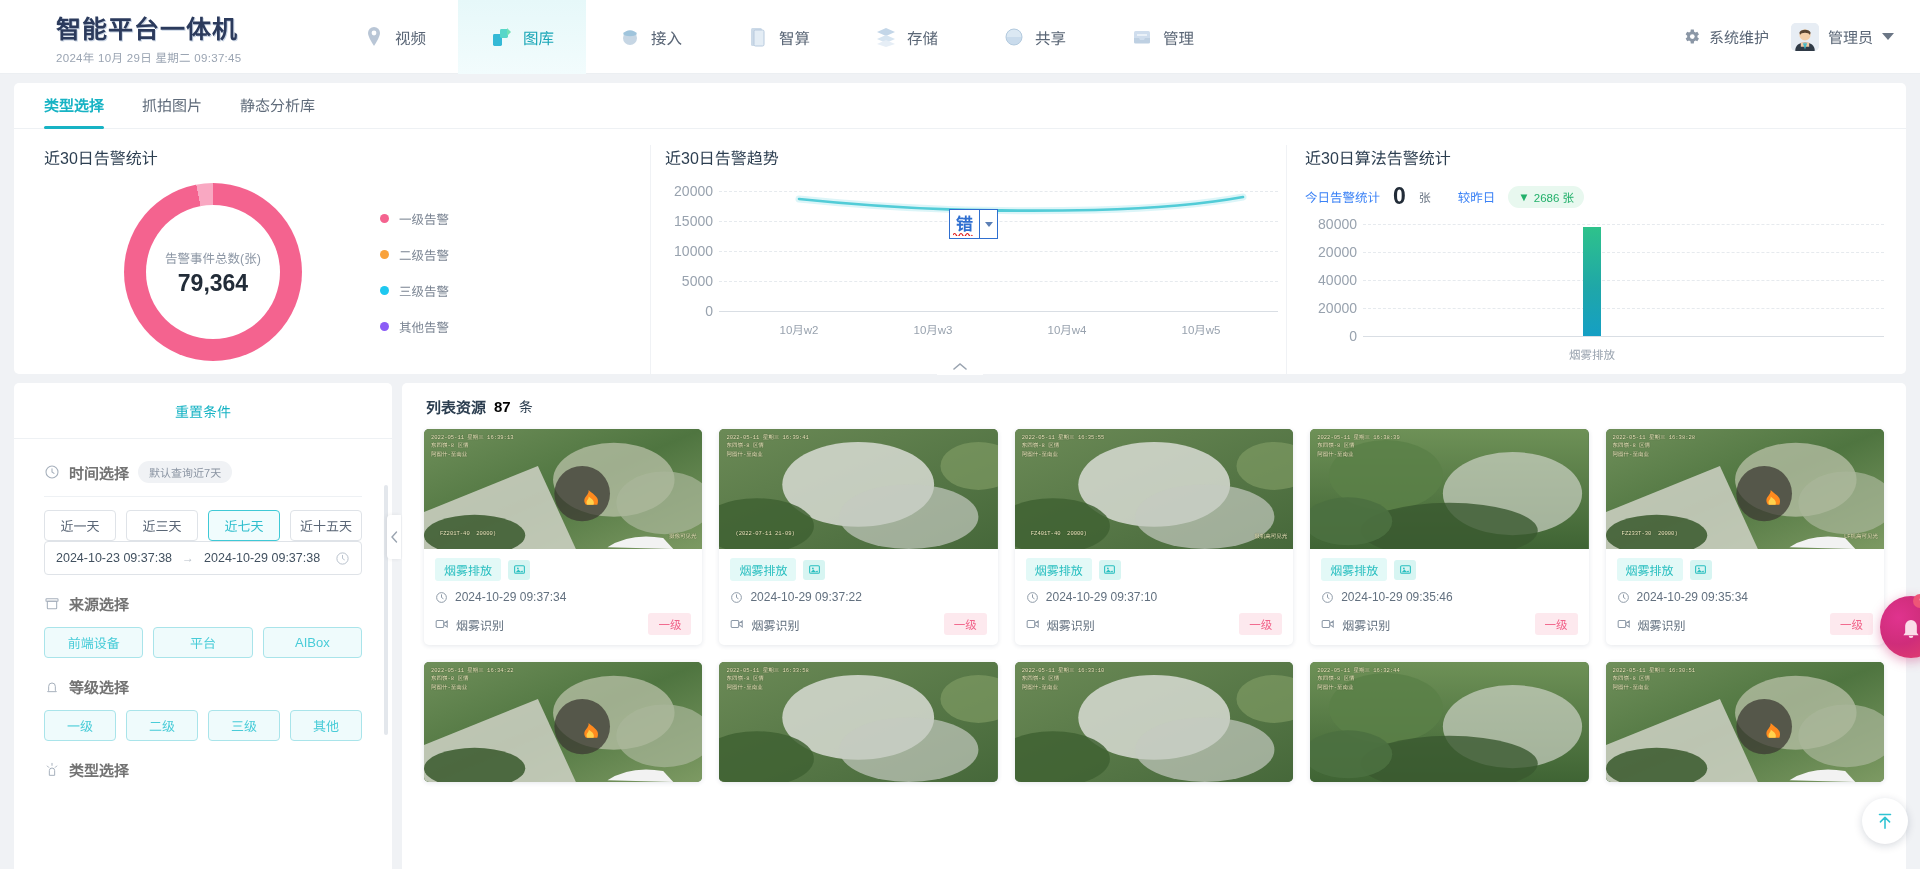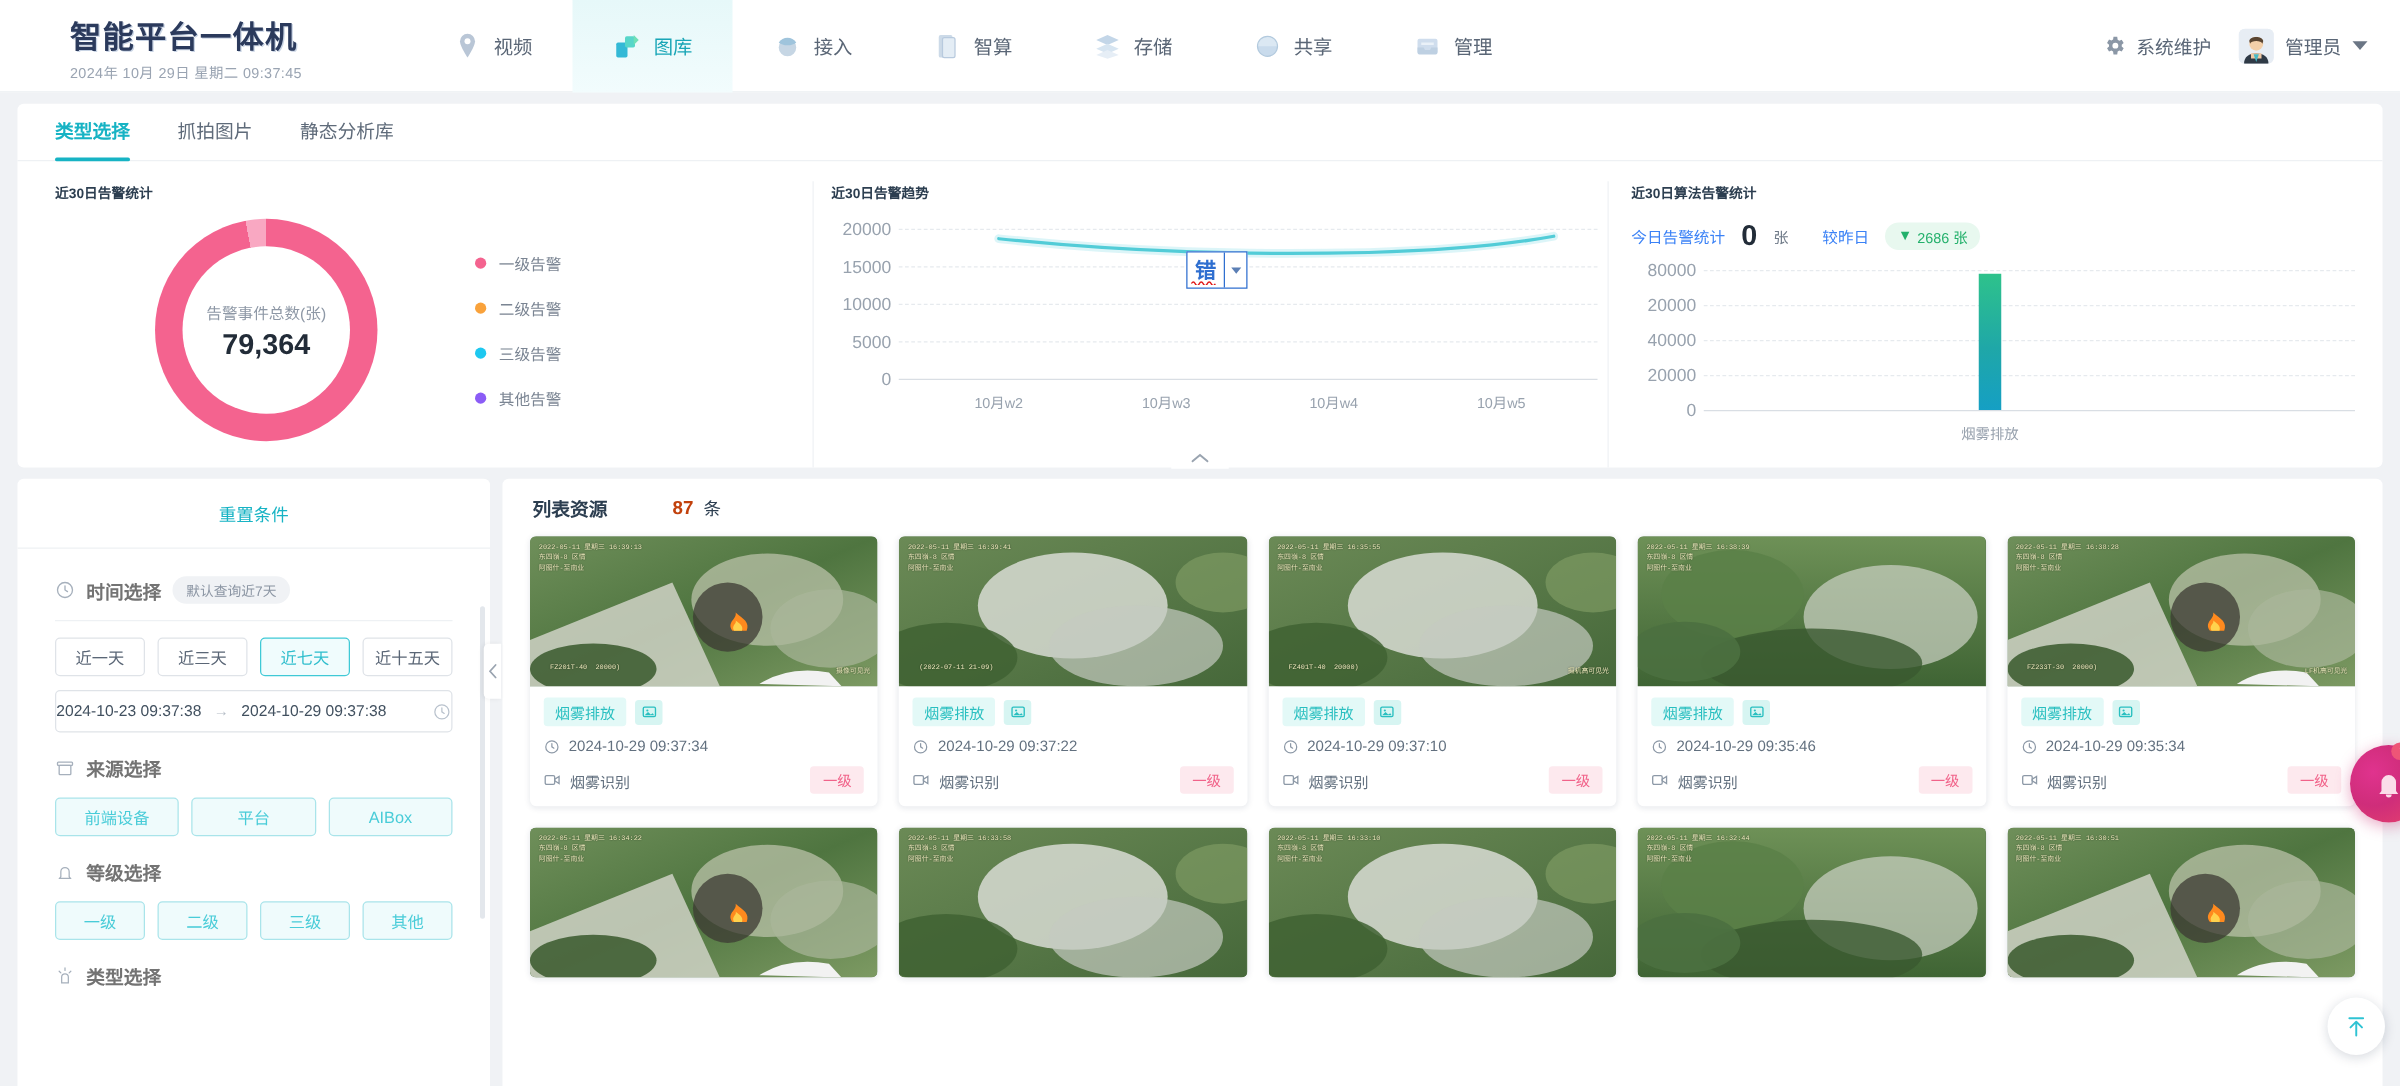--- a/index.html
+++ b/index.html
@@ -81,21 +81,21 @@
     content:""; position:absolute; left:0; right:0; bottom:0; height:3px; background:#17b3c4; border-radius:2px;
   }
 
   
   .stats {
     position: relative;
     display:flex; height: 245px;
     padding: 16px 0 0 0;
   }
   .stat-panel { position:relative; }
-  .panel-title { font-size:11px; color:#2c3e50; font-weight:700; }
+  .panel-title { font-size:16px; color:#2c3e50; font-weight:400; }
   .stat-donut { width: 636px; padding-left: 30px; }
   .stat-trend { width: 636px; padding-left: 14px; border-left:1px solid #f0f2f5;}
   .stat-bar   { flex:1; padding-left: 18px; border-left:1px solid #f0f2f5;}
 
   .donut-wrap { display:flex; align-items:center; }
   .donut {
     position:relative; width: 178px; height:178px; margin: 14px 0 0 80px;
     border-radius:50%;
     background: conic-gradient(#f4638f 0 97%, #f9a8c2 97% 100%);
     display:flex; align-items:center; justify-content:center;
@@ -169,40 +169,40 @@
   .fdiv { height:1px; background:#eef1f4; margin: 13px 0 13px 0;}
   .chip-row { display:flex; gap:10px; }
   .chip {
     flex:1; height:31px; border:1px solid #dfe3e8; border-radius:4px;
     display:flex; align-items:center; justify-content:center;
     font-size:13px; color:#5a6676; cursor:pointer; background:#fff;
   }
   .chip.active { border-color:#3fc9d6; color:#2fbecd; background:#f0fcfd;}
   .chip.soft { border-color:#a9e4ea; color:#49ccd8; background:#effbfc;}
   .date-row {
-    margin-top:11px; height:34px; border:1px solid #dfe3e8; border-radius:4px;
-    display:flex; align-items:center; padding: 0 0; gap:10px;
+    height:34px; border:1px solid #dfe3e8; border-radius:4px;
+    display:flex; align-items:center; padding: 0 11px; gap:10px;
   }
   .date-val { font-size:12.5px; color:#41505f;}
   .date-sep { color:#b6bec7; font-size:12px;}
   .fscrollbar {
     position:absolute; right:4px; top:46px; width:4px; height:250px;
     background:#e3e7ec; border-radius:2px;
   }
   .collapse-left {
     position:absolute; right:-9px; top:132px; width:14px; height:44px;
     background:#fff; border-radius:4px 0 0 4px; z-index:6;
     display:flex; align-items:center; justify-content:center; cursor:pointer;
     box-shadow: -1px 0 4px rgba(0,0,0,.07);
   }
 
   .listpanel { flex:1; background:#fff; border-radius:5px; margin-left:10px; position:relative; overflow:hidden;}
   .list-head { height:46px; display:flex; align-items:center; padding-left:24px; gap:8px;}
   .list-head-title { font-size:15px; color:#2c3e50; font-weight:700;}
-  .list-head-count { font-size:15px; color:#c2410c; font-weight:700;margin-left:44px;}
+  .list-head-count { font-size:15px; color:#000000; font-weight:700;}
   .list-head-unit { font-size:14px; color:#2c3e50;}
 
   .grid {
     display:grid; grid-template-columns: repeat(5, 1fr); gap: 17px;
     padding: 0 22px;
   }
   .card { border-radius:5px; background:#fff; box-shadow:0 1px 5px rgba(20,40,70,.11); overflow:hidden;}
   .thumb { position:relative; height:120px; overflow:hidden; background:#5e7d52;}
   .thumb svg { position:absolute; inset:0; width:100%; height:100%; display:block;}
   .ovl-text {

